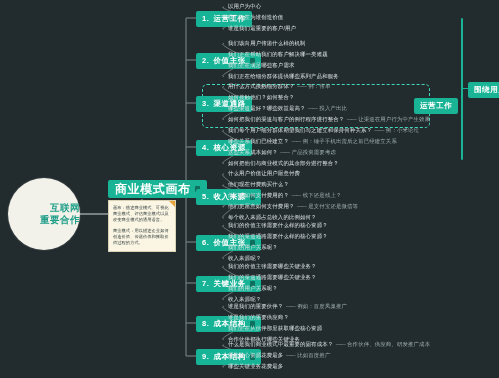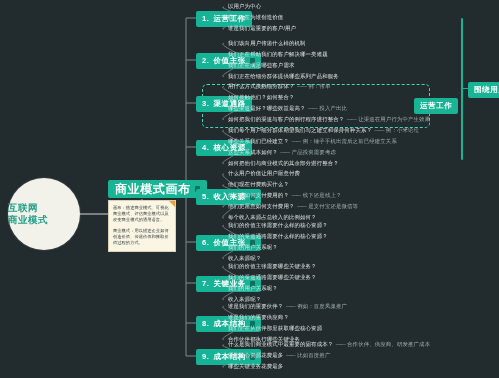--- a/index.html
+++ b/index.html
@@ -10,21 +10,21 @@
     overflow:hidden;position:relative;
   }
   #canvas{position:absolute;left:0;top:0;width:499px;height:378px;}
   svg.wires{position:absolute;left:0;top:0;width:499px;height:378px;pointer-events:none;}
 
   
   .root{
     position:absolute;left:8px;top:178px;width:72px;height:72px;
     border-radius:50%;
     background:#f2f2ea;
-    display:flex;flex-direction:column;align-items:flex-start;justify-content:center;
+    display:flex;flex-direction:column;align-items:flex-end;justify-content:center;
     color:#1f9e88;font-weight:bold;font-size:9.5px;line-height:12px;
     text-align:center;letter-spacing:.5px;
     box-shadow:0 0 0 1px rgba(255,255,255,.08);
   }
   .root span{display:block;}
 
   
   .chip{
     position:absolute;
     background:#18b495;
@@ -169,21 +169,21 @@
       <path d="M244 323 C253 323,215 317.5,224 317.5" stroke="#8e9c9b" stroke-width="0.7" fill="none"></path>
       <path d="M244 323 C253 323,215 328.5,224 328.5" stroke="#8e9c9b" stroke-width="0.7" fill="none"></path>
       <path d="M244 323 C253 323,215 339.5,224 339.5" stroke="#8e9c9b" stroke-width="0.7" fill="none"></path>
       <path d="M244 356 C253 356,215 345,224 345" stroke="#8e9c9b" stroke-width="0.7" fill="none"></path>
       <path d="M244 356 C253 356,215 356,224 356" stroke="#8e9c9b" stroke-width="0.7" fill="none"></path>
       <path d="M244 356 C253 356,215 367,224 367" stroke="#8e9c9b" stroke-width="0.7" fill="none"></path>
     </svg>
 
   <div class="root">
     <span>互联网</span>
-    <span>商业模式</span>
+    <span>重要合作</span>
   </div>
 
   <div class="chip chip-main">
     <span>商业模式画布</span>
     <span class="noteflag"></span>
   </div>
 
   <div class="note">
     <span class="corner"></span>
     <p>画布：描述商业模式、可视化商业模式、评估商业模式以及改变商业模式的通用语言。</p>

